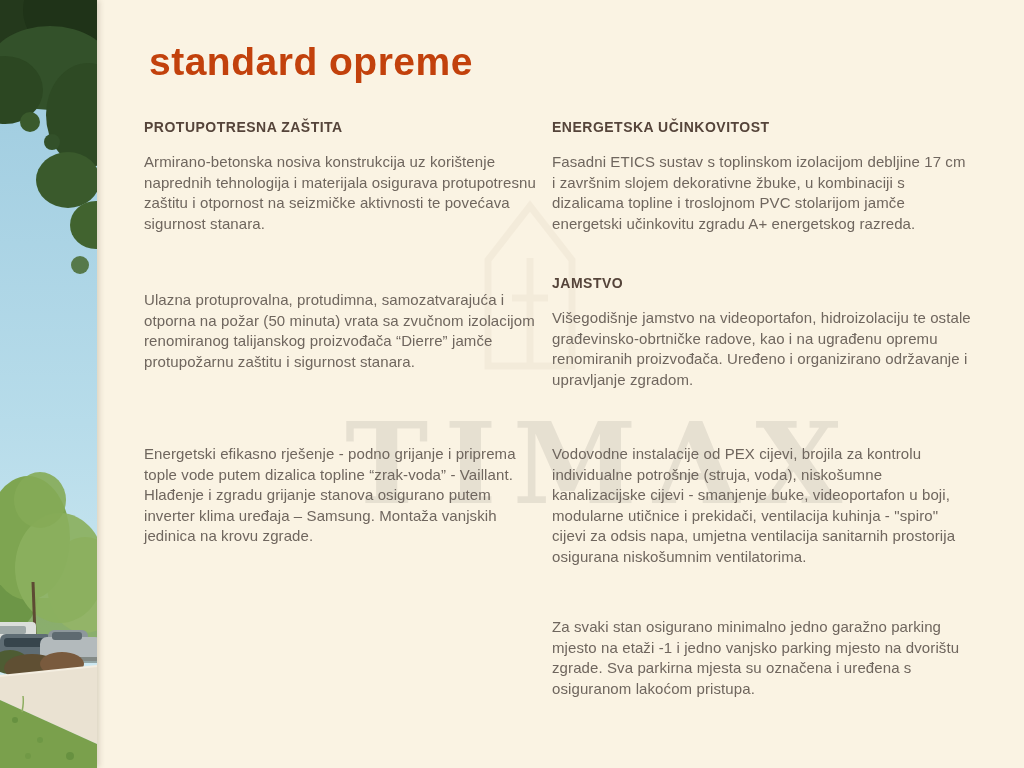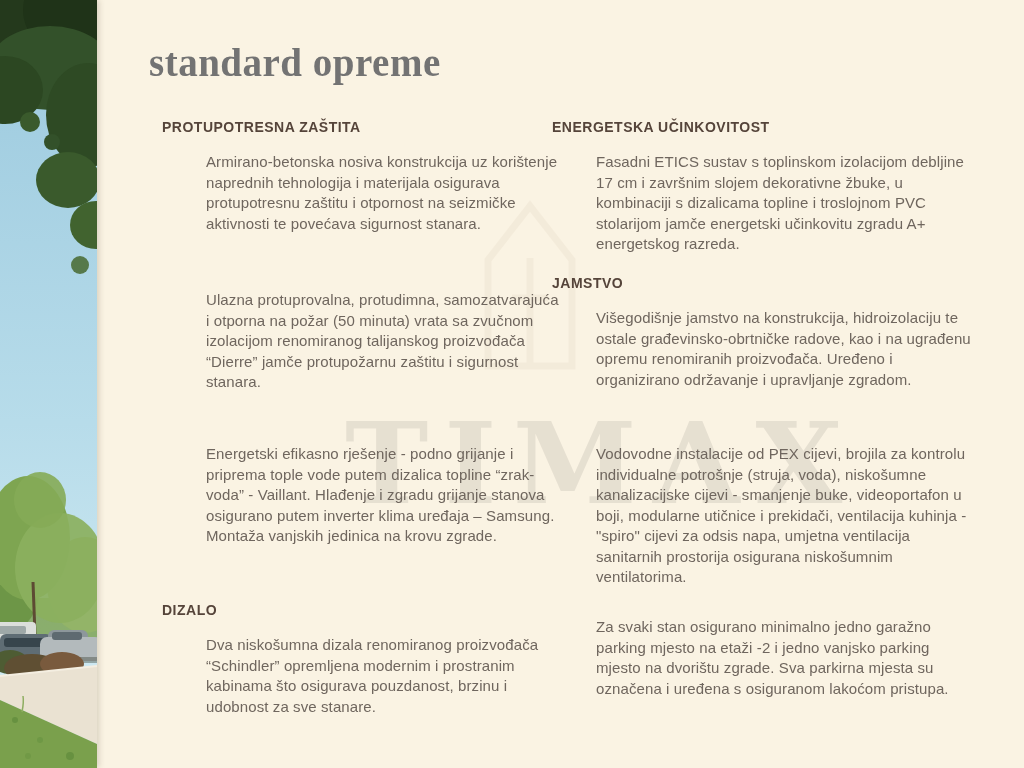--- a/index.html
+++ b/index.html
@@ -31,48 +31,47 @@
     position: absolute; left: 248px; top: 398px;
     font-family: "DejaVu Serif", serif;
     font-size: 112px; font-weight: bold;
     letter-spacing: 16px;
     color: #000000; opacity: .075;
     white-space: nowrap;
   }
 
   .page-title {
     position: absolute; left: 149px; top: 40px;
-    font-family: Liberation Serif, serif;
+    font-family: Liberation Sans, sans-serif;
     font-size: 39px; font-weight: bold;
     letter-spacing: .5px;
-    color: #737373;
+    color: #c2410c;
   }
 
   .section { position: absolute; }
-  .section.col-left  { left: 162px; width: 398px; }
+  .section.col-left  { left: 144px; width: 398px; }
   .section.col-right { left: 552px; width: 420px; }
   .section.row-1 { top: 118px; }
   .section.row-2 { top: 274px; }
   .section.row-3 { top: 428px; }
   .section.row-4 { top: 601px; }
 
   .section h3 {
     font-size: 14px; font-weight: bold;
     letter-spacing: .5px;
     color: #55443a;
     line-height: 18px;
     text-transform: uppercase;
   }
   .section p {
     margin-top: 16px;
     font-size: 15px;
     line-height: 20.5px;
     letter-spacing: .1px;
     color: #6f665e;
-    margin-left: 44px;
   }
 </style>
 </head>
 <body>
 
 <div class="slide">
 
   <div class="photo">
     <svg width="97" height="768" viewBox="0 0 97 768" xmlns="http://www.w3.org/2000/svg">
       <defs>
@@ -153,33 +152,29 @@
   <div class="section col-left row-1">
     <h3>PROTUPOTRESNA ZAŠTITA</h3>
     <p>Armirano-betonska nosiva konstrukcija uz korištenje naprednih tehnologija i materijala osigurava protupotresnu zaštitu i otpornost na seizmičke aktivnosti te povećava sigurnost stanara.</p>
   </div>
   <div class="section col-left row-2">
     <p>Ulazna protuprovalna, protudimna, samozatvarajuća i otporna na požar (50 minuta) vrata sa zvučnom izolacijom renomiranog talijanskog proizvođača “Dierre” jamče protupožarnu zaštitu i sigurnost stanara.</p>
   </div>
   <div class="section col-left row-3">
     <p>Energetski efikasno rješenje - podno grijanje i priprema tople vode putem dizalica topline “zrak-voda” - Vaillant. Hlađenje i zgradu grijanje stanova osigurano putem inverter klima uređaja – Samsung. Montaža vanjskih jedinica na krovu zgrade.</p>
   </div>
-  <div class="section col-left row-4">
-    <h3>DIZALO</h3>
-    <p>Dva niskošumna dizala renomiranog proizvođača “Schindler” opremljena modernim i prostranim kabinama što osigurava pouzdanost, brzinu i udobnost za sve stanare.</p>
-  </div>
 
   <div class="section col-right row-1">
     <h3>ENERGETSKA UČINKOVITOST</h3>
     <p>Fasadni ETICS sustav s toplinskom izolacijom debljine 17 cm i završnim slojem dekorativne žbuke, u kombinaciji s dizalicama topline i troslojnom PVC stolarijom jamče energetski učinkovitu zgradu A+ energetskog razreda.</p>
   </div>
   <div class="section col-right row-2">
     <h3>JAMSTVO</h3>
-    <p>Višegodišnje jamstvo na konstrukcija, hidroizolaciju te ostale građevinsko-obrtničke radove, kao i na ugrađenu opremu renomiranih proizvođača. Uređeno i organizirano održavanje i upravljanje zgradom.</p>
+    <p>Višegodišnje jamstvo na videoportafon, hidroizolaciju te ostale građevinsko-obrtničke radove, kao i na ugrađenu opremu renomiranih proizvođača. Uređeno i organizirano održavanje i upravljanje zgradom.</p>
   </div>
   <div class="section col-right row-3">
     <p>Vodovodne instalacije od PEX cijevi, brojila za kontrolu individualne potrošnje (struja, voda), niskošumne kanalizacijske cijevi - smanjenje buke, videoportafon u boji, modularne utičnice i prekidači, ventilacija kuhinja - "spiro" cijevi za odsis napa, umjetna ventilacija sanitarnih prostorija osigurana niskošumnim ventilatorima.</p>
   </div>
   <div class="section col-right row-4">
-    <p>Za svaki stan osigurano minimalno jedno garažno parking mjesto na etaži -2 i jedno vanjsko parking mjesto na dvorištu zgrade. Sva parkirna mjesta su označena i uređena s osiguranom lakoćom pristupa.</p>
+    <p>Za svaki stan osigurano minimalno jedno garažno parking mjesto na etaži -1 i jedno vanjsko parking mjesto na dvorištu zgrade. Sva parkirna mjesta su označena i uređena s osiguranom lakoćom pristupa.</p>
   </div>
 
 </div>
 
 </body></html>

